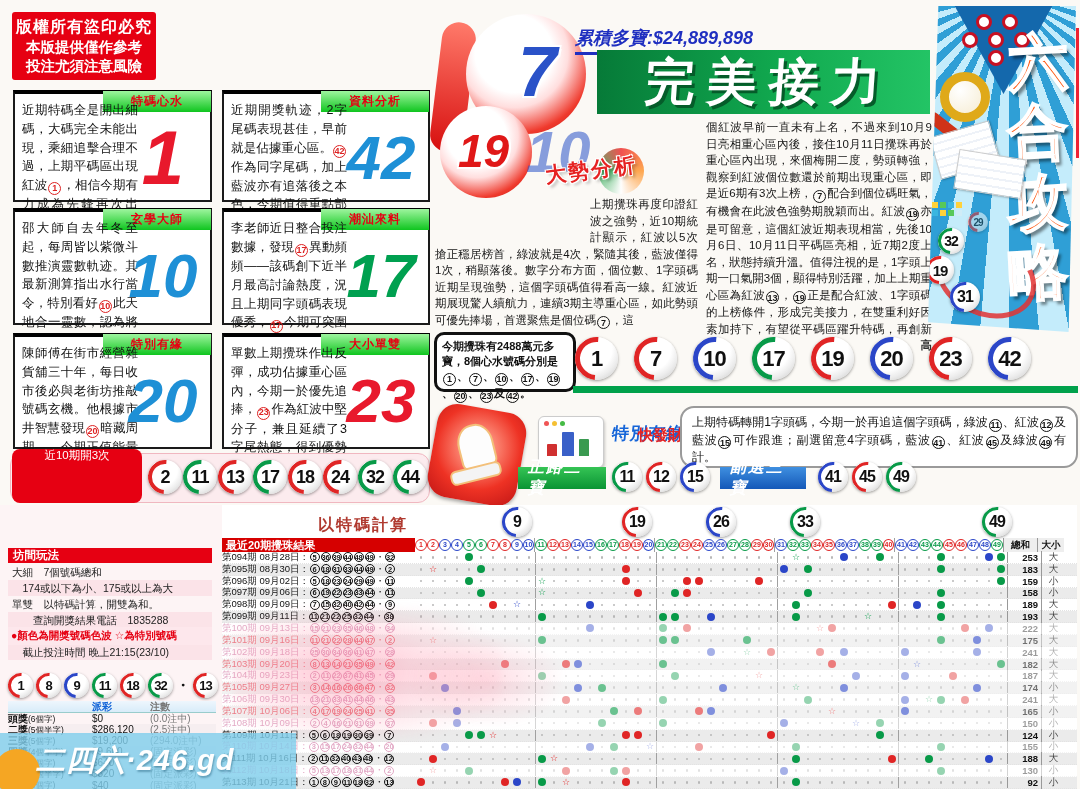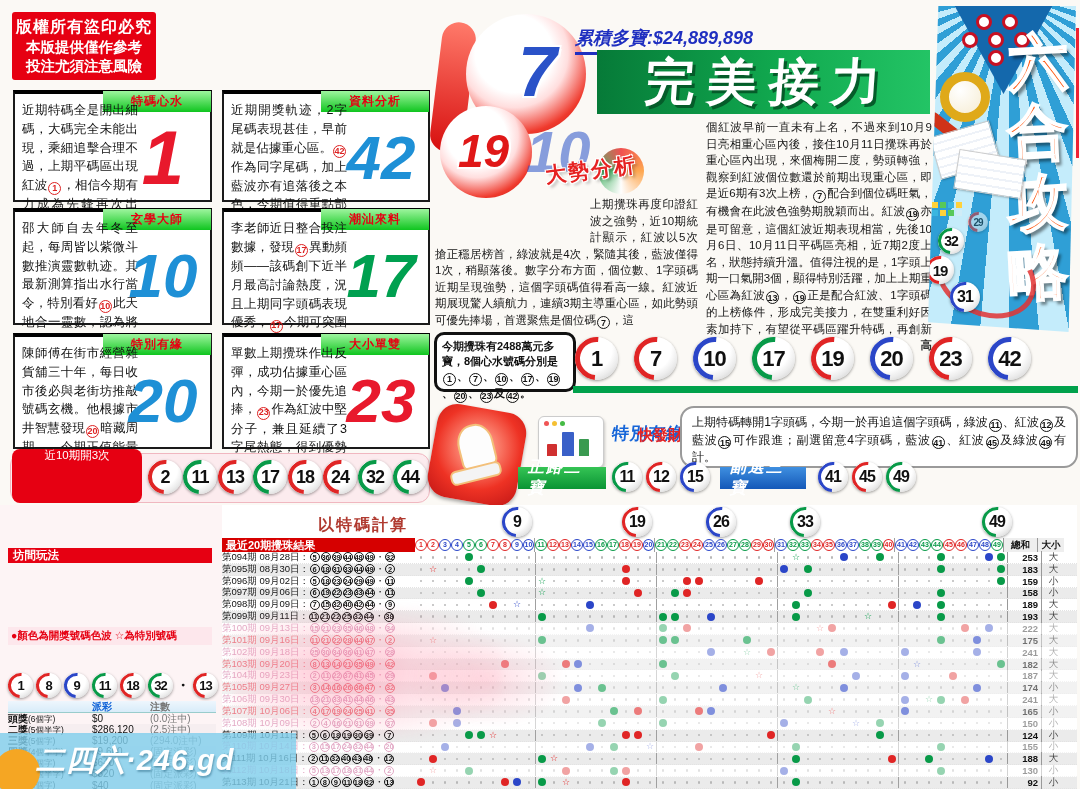--- a/index.html
+++ b/index.html
@@ -422,20 +422,28 @@
           <span class="ball" data-name="ball-31" style="width:30px;height:30px;--c:#2b46c8;--bw:3px">
             <span class="bn" style="font-size:16px">31</span>
           </span>
         </span>
       </div>
   </div>
   <div class="edge-red" data-name="page-edge-mark"></div>
 
   <div class="baotu" data-name="baotu-panel">
     <div class="playbar" data-name="play-rules-header">坊間玩法</div>
+    <div class="rules" id="rules" data-name="play-rules-list">
+        <div data-name="rule-line">大細　7個號碼總和</div>
+        <div data-name="rule-line">　174或以下為小、175或以上為大</div>
+        <div data-name="rule-line">單雙　以特碼計算，開雙為和。</div>
+        <div data-name="rule-line">　　查詢開獎結果電話　1835288</div>
+        <div data-name="rule-line">獲派500萬以上者登記電話　1817</div>
+        <div data-name="rule-line">　截止投注時間 晚上21:15(23/10)</div>
+      </div>
     <div class="note" data-name="color-note">●顏色為開獎號碼色波 ☆為特別號碼</div>
     <div class="resballs" id="resballs" data-name="result-balls-row">
         <span class="ball" data-name="ball-1" style="width:25px;height:25px;--c:#e02525;--bw:3px">
           <span class="bn" style="font-size:13px">1</span>
         </span>
         <span class="ball" data-name="ball-8" style="width:25px;height:25px;--c:#e02525;--bw:3px">
           <span class="bn" style="font-size:13px">8</span>
         </span>
         <span class="ball" data-name="ball-9" style="width:25px;height:25px;--c:#2b46c8;--bw:3px">
           <span class="bn" style="font-size:13px">9</span>

